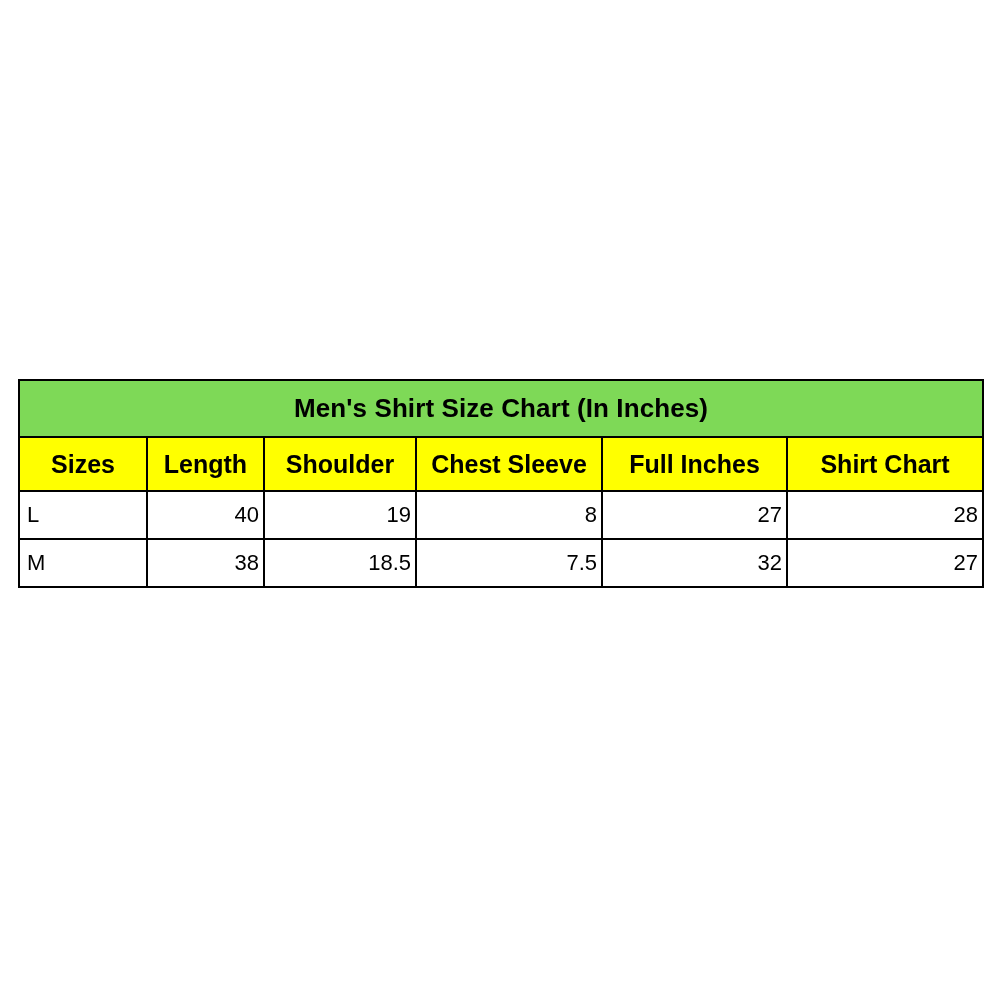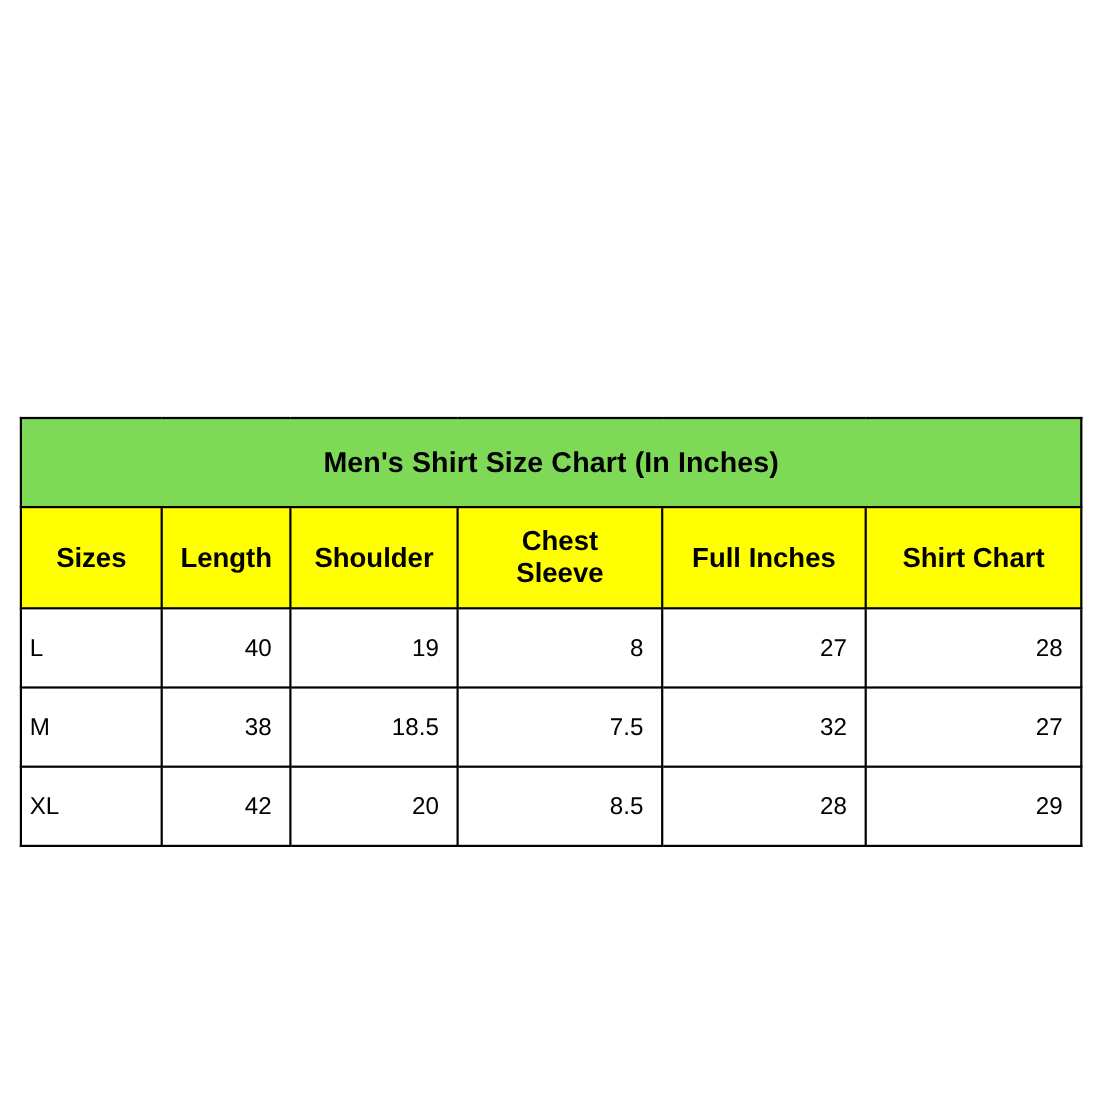--- a/index.html
+++ b/index.html
@@ -25,21 +25,21 @@
   table.size-chart {
     border-collapse: collapse;
     table-layout: fixed;
     width: 964px;
     background: #ffffff;
   }
 
   table.size-chart td,
   table.size-chart th {
     border: 2px solid #000000;
-    padding: 16px;
+    padding: 4px;
     vertical-align: middle;
   }
 
   .title-cell {
     background: #7ed957;
     text-align: center;
     font-size: 26px;
     font-weight: bold;
     color: #000000;
     height: 47px;
@@ -110,23 +110,15 @@
         <td class="data-cell">28</td>
       </tr>
       <tr>
         <td class="data-cell size-label">M</td>
         <td class="data-cell">38</td>
         <td class="data-cell">18.5</td>
         <td class="data-cell">7.5</td>
         <td class="data-cell">32</td>
         <td class="data-cell">27</td>
       </tr>
-      <tr>
-        <td class="data-cell size-label">XL</td>
-        <td class="data-cell">42</td>
-        <td class="data-cell">20</td>
-        <td class="data-cell">8.5</td>
-        <td class="data-cell">28</td>
-        <td class="data-cell">29</td>
-      </tr>
     </tbody>
   </table>
 </div>
 
 </body></html>

